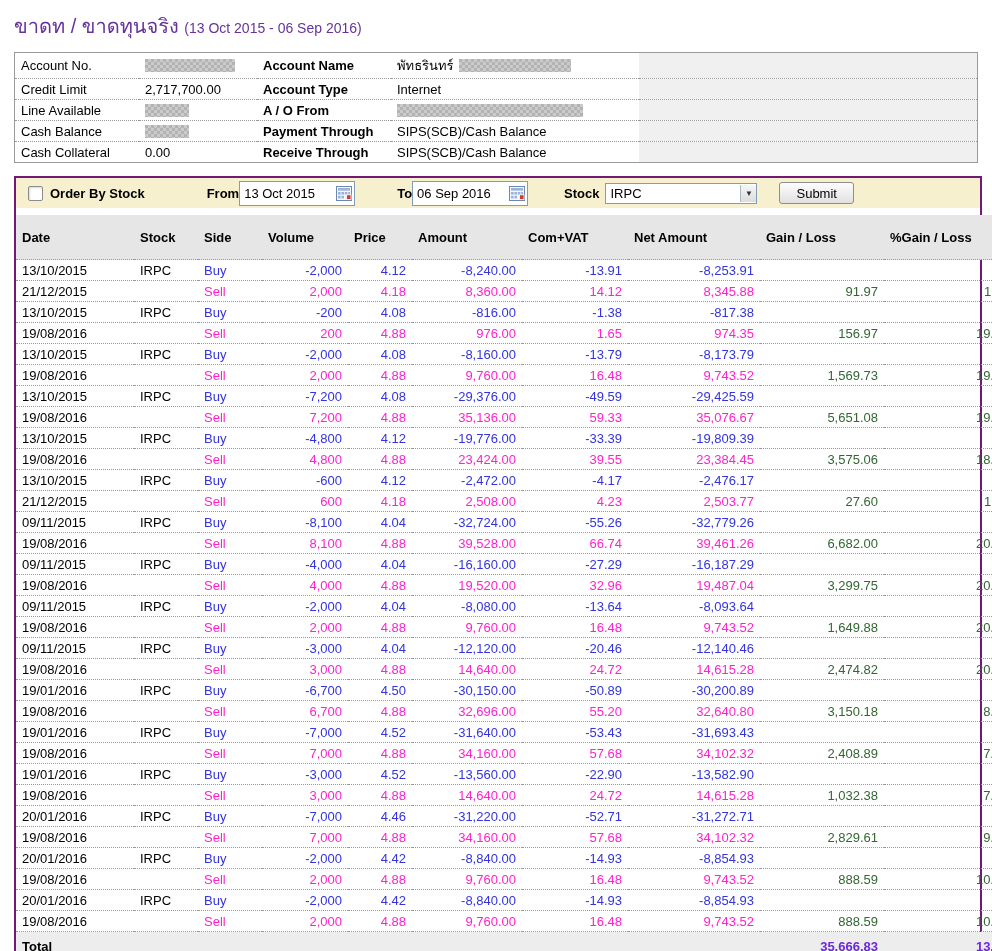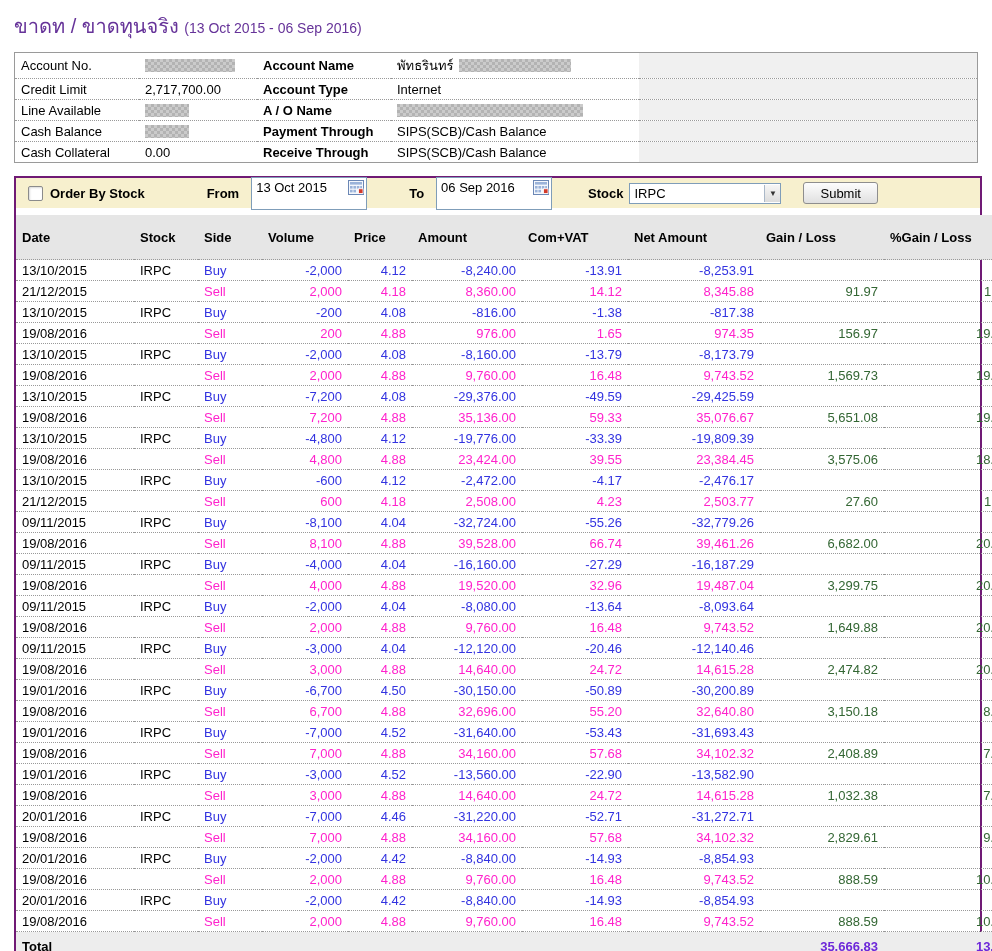--- a/index.html
+++ b/index.html
@@ -31,22 +31,22 @@
   .panel{margin-top:13px;border:2px solid #701a75;width:964px;}
 
   
   .filter{background:#F7F0CE;height:30px;display:flex;align-items:center;padding:0 12px;
     font-size:13px;border-bottom:1px solid #fff;}
   .checkbox{width:13px;height:13px;background:#fff;border:1px solid #8b8b8b;border-radius:2px;
     display:inline-block;box-shadow:inset 1px 1px 2px rgba(0,0,0,.15);}
   .chk-label{font-weight:bold;margin-left:7px;}
   .flabel{font-weight:bold;}
   .sp1{width:62px}.sp2{width:42px}.sp3{width:36px}
-  .datebox{display:inline-flex;align-items:center;background:#fff;border:1px solid #7F9DB9;
-    height:19px;margin-left:12px;padding:0 2px 12px 4px;}
+  .datebox{display:inline-flex;align-items:flex-end;background:#fff;border:1px solid #7F9DB9;
+    height:19px;margin-left:0;padding:0 2px 4px 4px;}
   .datebox .dtext{font-size:13px;width:92px;}
   .selectbox{display:inline-flex;align-items:center;background:#fff;border:1px solid #7F9DB9;
     height:19px;margin-left:6px;width:146px;justify-content:space-between;padding-left:4px;}
   .selectbox .arrow{width:15px;height:17px;background:linear-gradient(#f6f6f6,#dcdcdc);
     border-left:1px solid #aab8c8;display:flex;align-items:center;justify-content:center;
     font-size:8px;color:#333;}
   .submit{margin-left:22px;font-size:13px;font-family:"Liberation Sans",sans-serif;
     background:linear-gradient(#fdfdfd,#e0e0e0);border:1px solid #8e8e8e;border-radius:3px;
     padding:2px 16px;height:22px;}
   .gap{height:6px;background:#fff;}
@@ -89,21 +89,21 @@
     <tr>
       <td class="a-l1">Credit Limit</td>
       <td class="a-v1">2,717,700.00</td>
       <td class="a-l2">Account Type</td>
       <td class="a-v2">Internet</td>
       <td class="a-fill"></td>
     </tr>
     <tr>
       <td class="a-l1">Line Available</td>
       <td class="a-v1"><span class="redact w44"></span></td>
-      <td class="a-l2">A / O Name</td>
+      <td class="a-l2">A / O From</td>
       <td class="a-v2"><span class="redact w186"></span></td>
       <td class="a-fill"></td>
     </tr>
     <tr>
       <td class="a-l1">Cash Balance</td>
       <td class="a-v1"><span class="redact w44"></span></td>
       <td class="a-l2">Payment Through</td>
       <td class="a-v2">SIPS(SCB)/Cash Balance</td>
       <td class="a-fill"></td>
     </tr>

